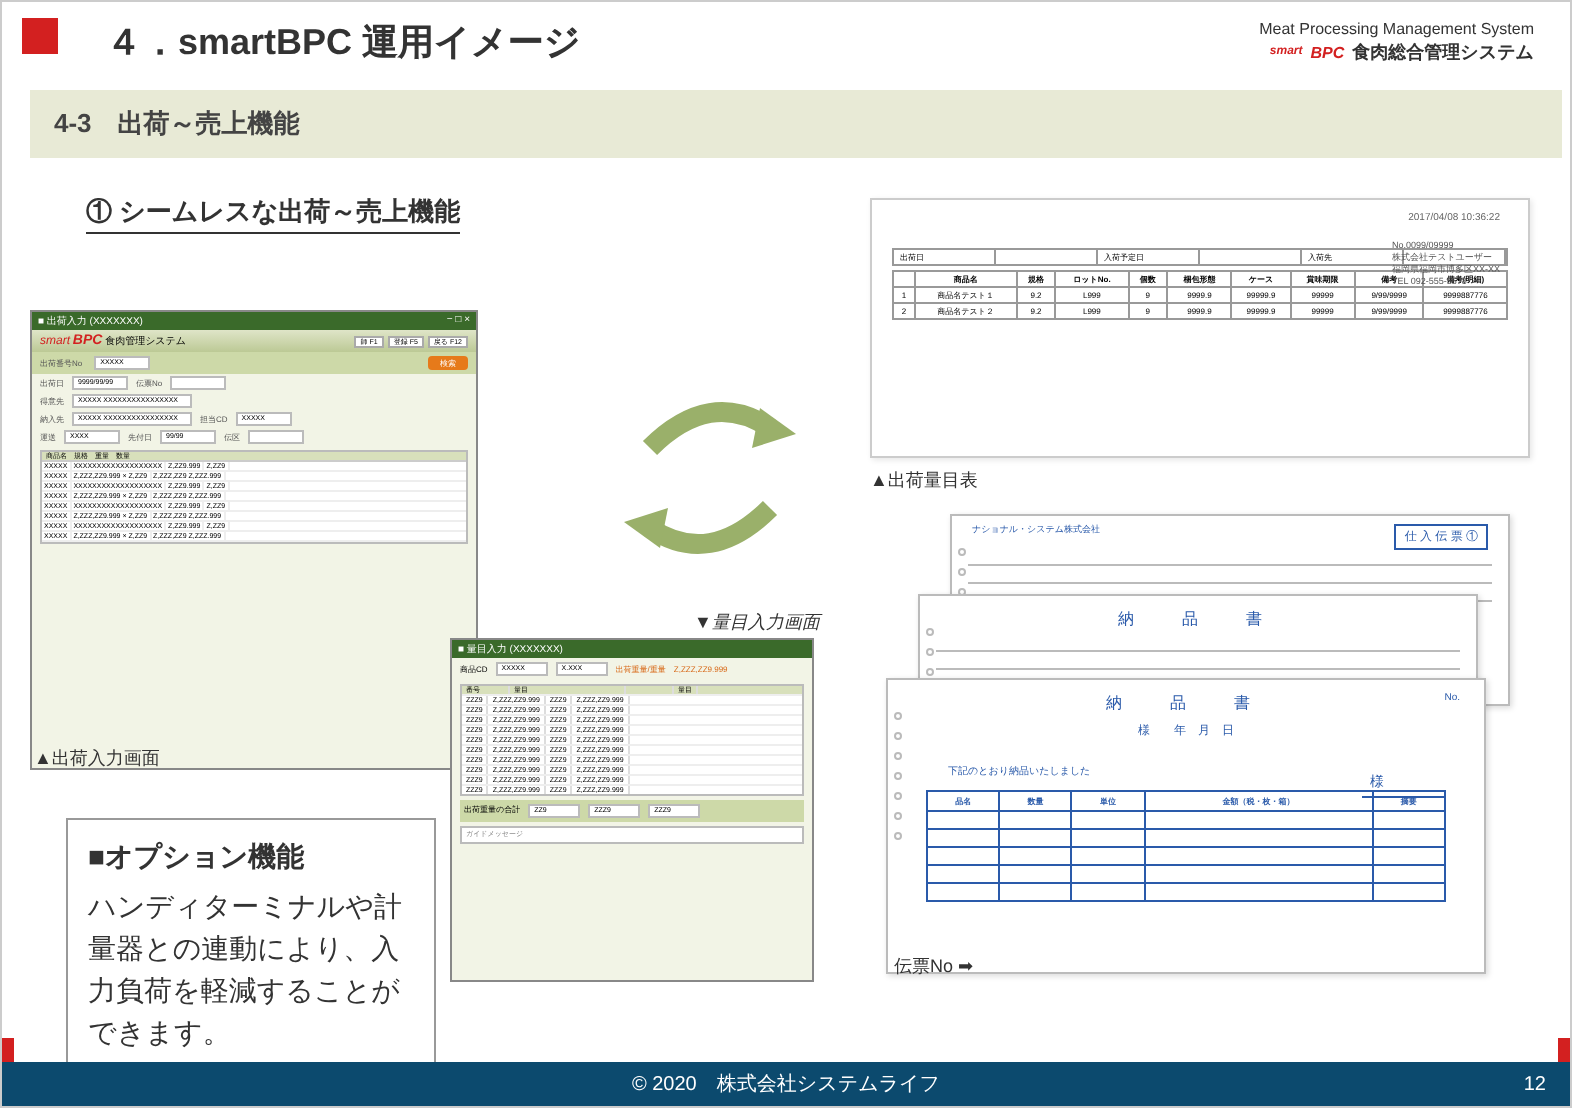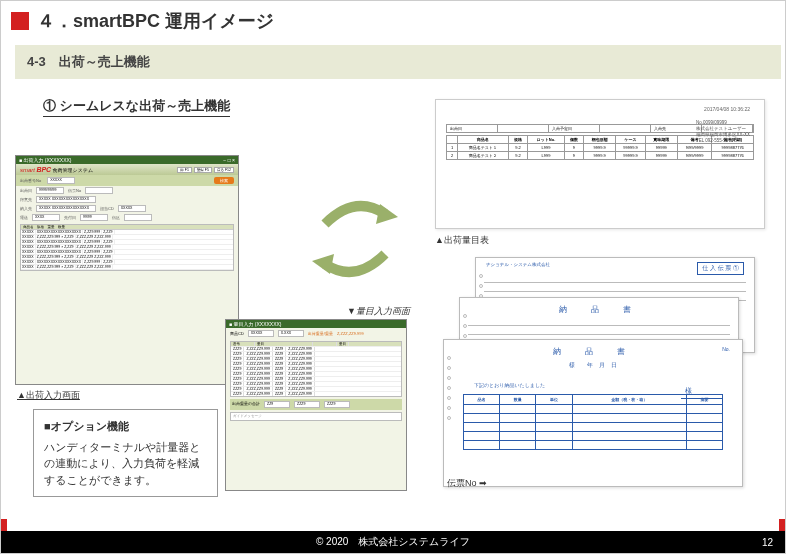--- a/index.html
+++ b/index.html
@@ -7,21 +7,21 @@
   .slide {
     width: 786px; height: 554px;
     border: 1px solid #ccc;
     position: relative;
     background: #fff;
   }
   .header {
     display: flex; justify-content: space-between; align-items: center;
     padding: 8px 18px 6px 10px;
   }
-  .header-left { display: flex; align-items: center; gap: 8px; }
+  .header-left { display: flex; gap: 24px; }
   .red-sq { width: 18px; height: 18px; background: #d32020; }
   .title { font-size: 18px; font-weight: bold; color: #333; }
   .header-right { text-align: right; font-size: 8px; color: #333; line-height: 1.4; }
   .header-right .logo-line { display: flex; align-items: center; gap: 4px; justify-content: flex-end; font-size: 9px; font-weight: bold;}
   .logo-smart { color: #d32020; font-style: italic; font-size: 6px; }
   .logo-bpc { color: #d32020; font-weight: bold; font-style: italic; font-size: 8px;}
 
   .section-bar {
     background: #e8ead6;
     margin: 6px 4px 0 14px;
@@ -57,25 +57,25 @@
   .app1 .orange-btn { background:#e67a1a; color:#fff; font-size:4px; padding:1px 6px; border-radius:2px; margin-left:auto;}
   .app1 .formrow { display:flex; gap:4px; padding:1px 4px; align-items:center;}
   .app1 .lbl { font-size:4px; color:#555;}
   .app1 .fld { background:#fff; border:1px solid #bbb; font-size:3.5px; padding:0 2px; min-width:28px; height:7px;}
   .app1 .grid { margin:2px 4px; background:#fff; border:1px solid #bbb;}
   .app1 .grid .gh { background:#d8e0bb; font-size:3.5px; padding:0 2px; border-bottom:1px solid #ccc;}
   .app1 .grid .gr { display:flex; font-size:3.5px; border-bottom:1px solid #eee;}
   .app1 .grid .gr span { padding:0 1px; border-right:1px solid #eee; white-space:nowrap;}
 
   .caption { font-size: 9px; color: #333; }
-  .cap-app1 { position:absolute; top: 310px; left: 2px; text-decoration: underline; }
+  .cap-app1 { position:absolute; top: 294px; left: 2px; }
   .cap-option-box {
     position: absolute; top: 330px; left: 18px; width: 185px;
     border: 1px solid #999; padding: 8px 10px; background: #fff;
-    font-size: 11px; color: #333; line-height: 1.5;
+    font-size: 14px; color: #333; line-height: 1.5;
   }
   .cap-option-box .opt-title { font-weight: bold; margin-bottom: 4px; display:block;}
 
   
   .app2 {
     position: absolute; top: 240px; left: 210px; width: 182px; height: 172px;
     border: 1px solid #888; background: #f2f4e6; font-size: 4px;
   }
   .app2 .titlebar { background: #3a6a2a; color:#fff; font-size:5px; padding:1px 3px;}
   .app2 .row { display:flex; gap:4px; padding:2px 4px; align-items:center;}
@@ -124,36 +124,44 @@
   .docstack .d-c .sub { font-size:5px; color:#2a5aaa; margin-left:30px; margin-top:12px;}
   .docstack .d-c table { width:260px; margin:6px auto 0 auto; border-collapse:collapse; font-size:4px;}
   .docstack .d-c th, .docstack .d-c td { border:1px solid #2a5aaa; padding:2px; text-align:center; color:#2a5aaa;}
   .docstack .d-c td { height:9px;}
   .docstack .dots { position:absolute; left:2px; top:10px; bottom:10px; width:6px;}
   .docstack .dots span{ display:block; width:4px; height:4px; border:1px solid #bbb; border-radius:50%; margin:6px auto;}
   .cap-docstack { position:absolute; top:398px; left:432px; font-size:9px;}
 
   .bottom-bar {
     position:absolute; bottom:0; left:0; right:0; height:22px;
-    background:#000000; color:#fff; font-size:10px;
+    background:#0c4a6e; color:#fff; font-size:10px;
     display:flex; align-items:center; justify-content:center;
   }
   .page-num { position:absolute; right:12px; color:#fff; font-size:10px;text-align:center;}
   .side-bar-l { position:absolute; left:0; bottom:22px; width:6px; height:12px; background:#d32020;}
   .side-bar-r { position:absolute; right:0; bottom:22px; width:6px; height:12px; background:#d32020;}
 </style>
 </head>
 <body>
 
 <div class="slide">
 
   <div class="header">
     <div class="header-left">
       <div class="red-sq"></div>
       <div class="title">４．smartBPC 運用イメージ</div>
+    </div>
+    <div class="header-right">
+      <div>Meat Processing Management System</div>
+      <div class="logo-line">
+        <span class="logo-smart">smart</span>
+        <span class="logo-bpc">BPC</span>
+        <span>食肉総合管理システム</span>
+      </div>
     </div>
   </div>
 
   <div class="section-bar">4-3　出荷～売上機能</div>
 
   <div class="content">
     <div class="feature-title">① シームレスな出荷～売上機能</div>
 
     <div class="app1">
       <div class="titlebar">

